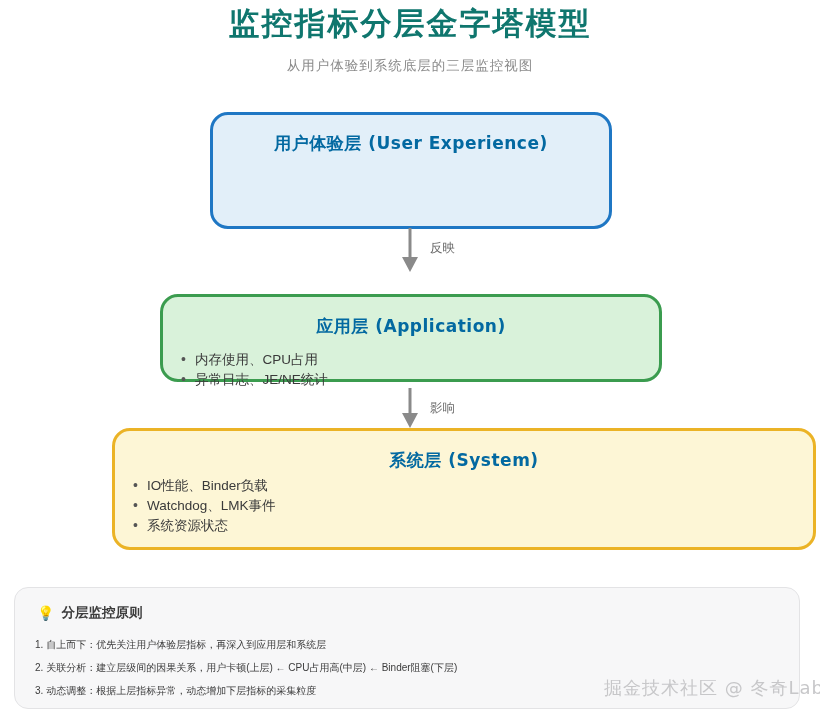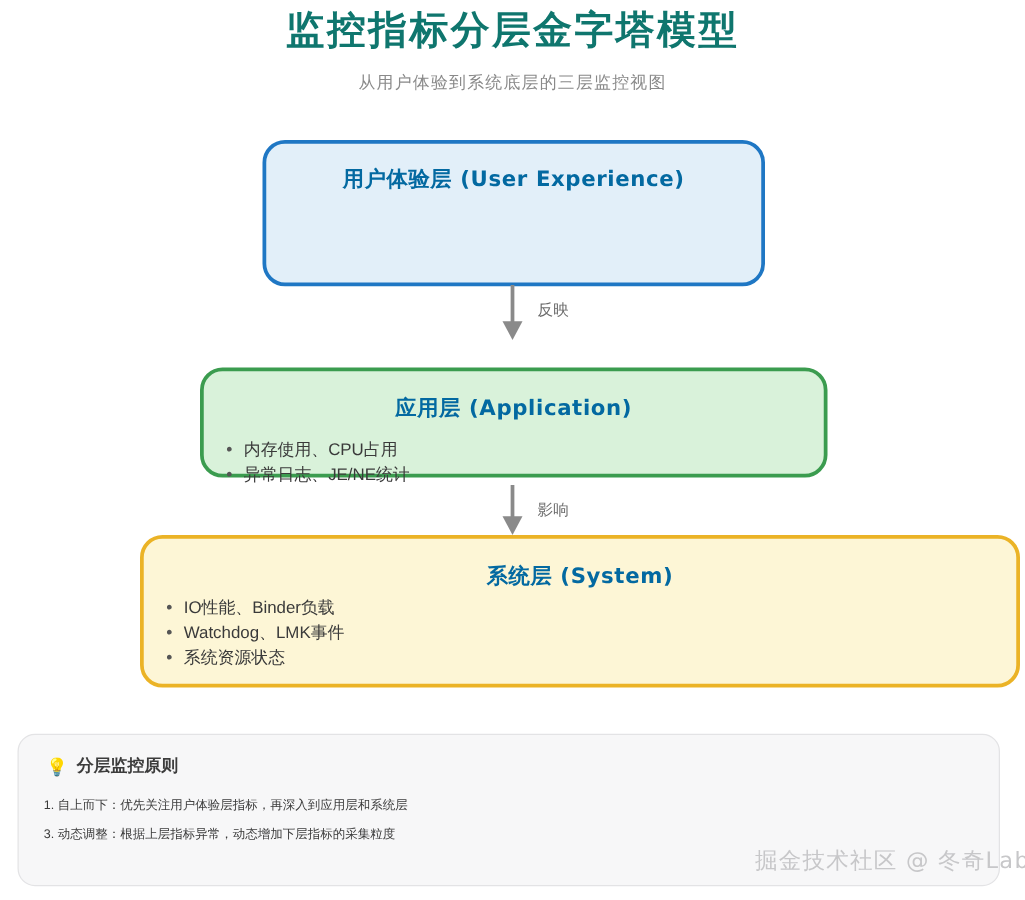--- a/index.html
+++ b/index.html
@@ -220,19 +220,23 @@
   <div class="note-head">
     <span class="note-bulb">💡</span>
     <span>分层监控原则</span>
   </div>
   <ol class="note-list">
     <li>
       <span class="note-idx">1.</span>
       <span>自上而下：优先关注用户体验层指标，再深入到应用层和系统层</span>
     </li>
     <li>
+      <span class="note-idx">2.</span>
+      <span>关联分析：建立层级间的因果关系，用户卡顿(上层) ← CPU占用高(中层) ← Binder阻塞(下层)</span>
+    </li>
+    <li>
       <span class="note-idx">3.</span>
       <span>动态调整：根据上层指标异常，动态增加下层指标的采集粒度</span>
     </li>
   </ol>
 </div>
 
 <div id="watermark">掘金技术社区 @ 冬奇Lab</div>
 
 </body></html>

